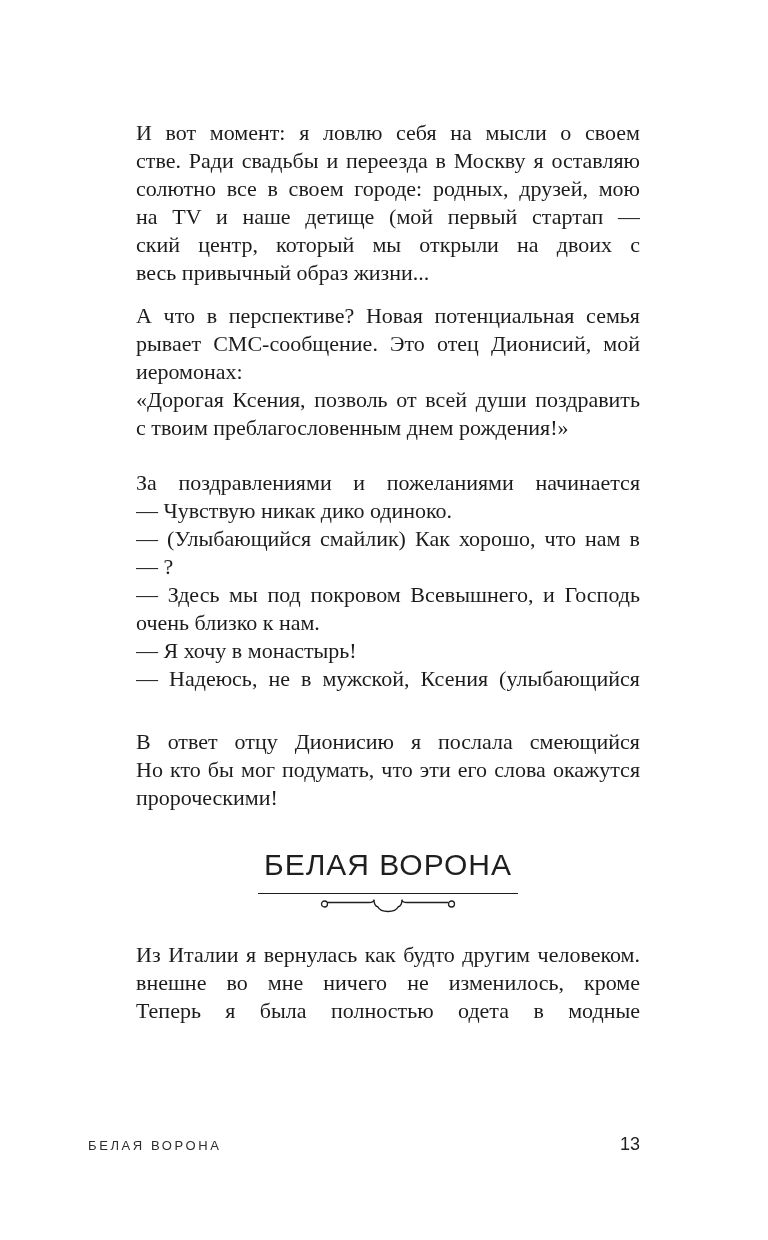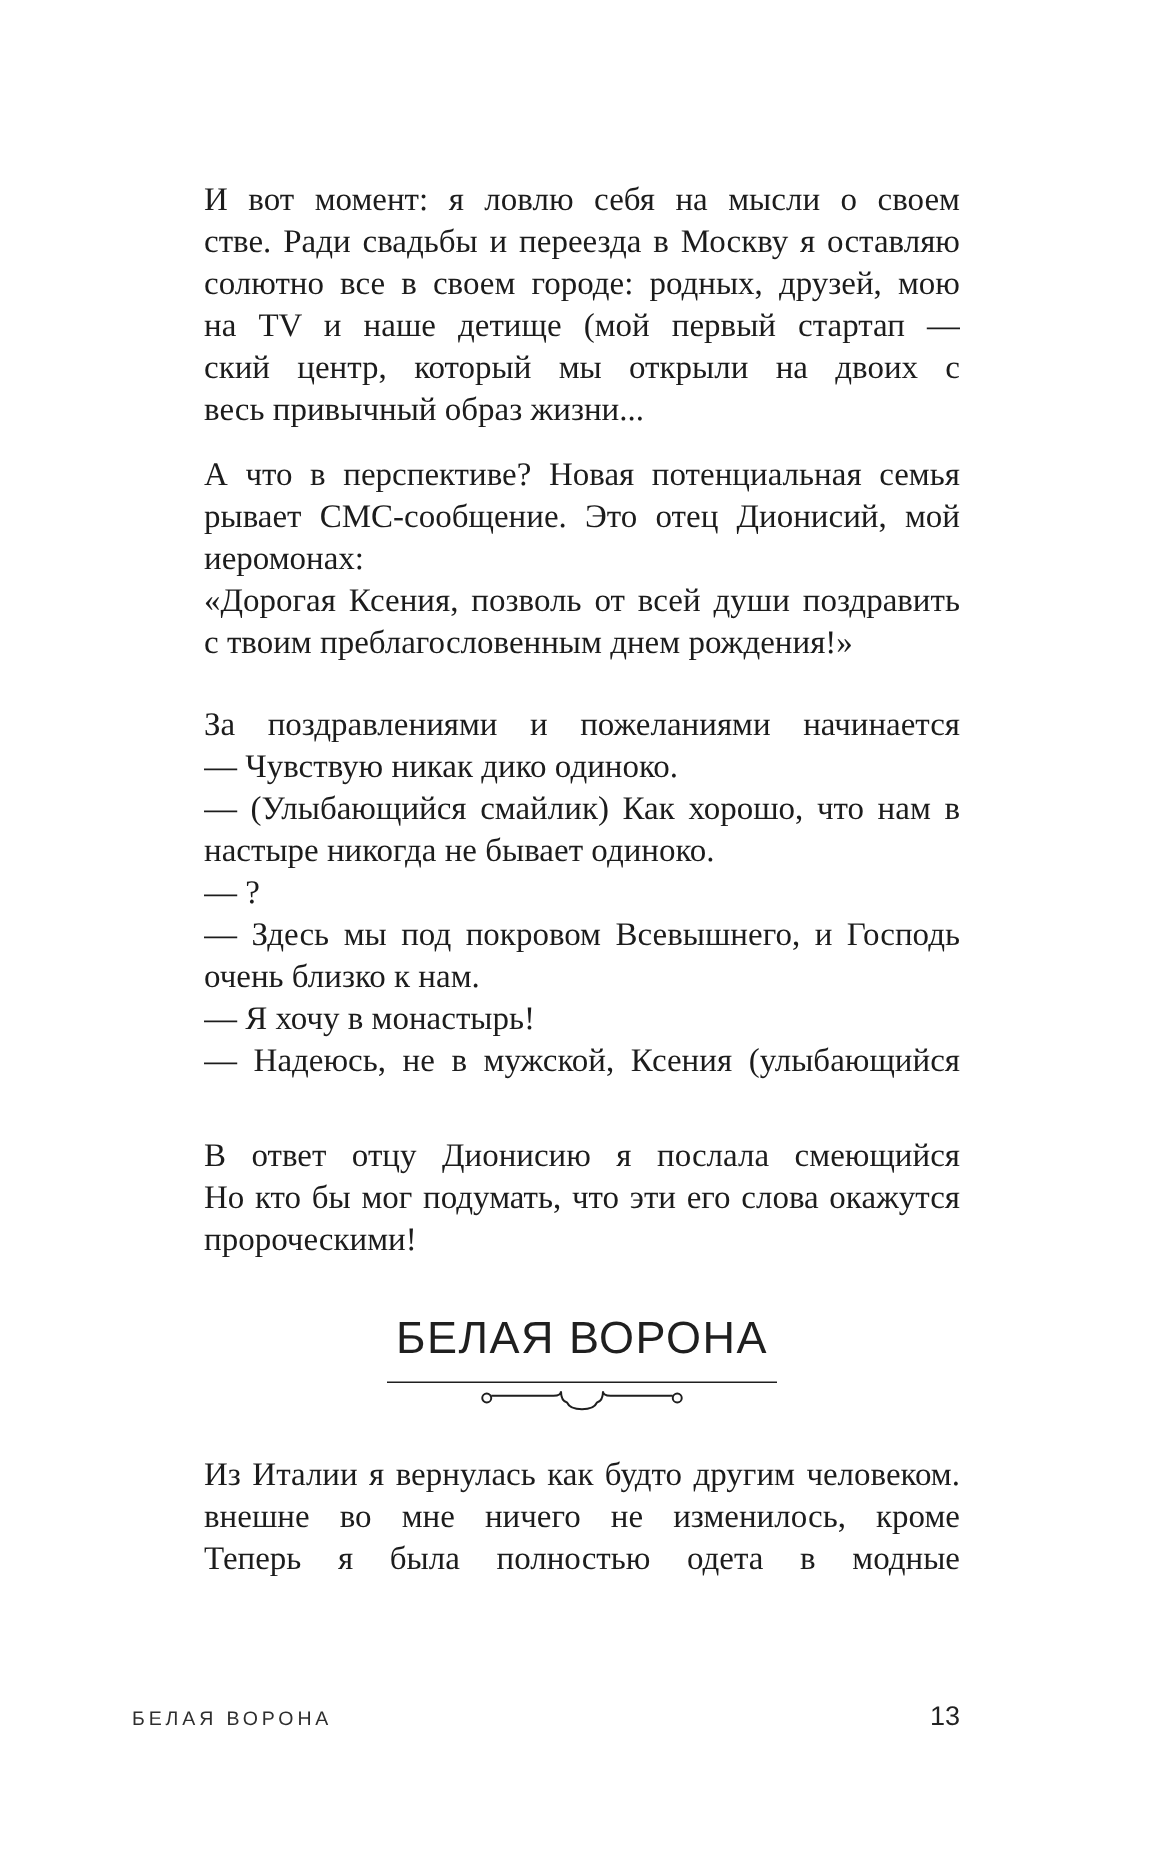--- a/index.html
+++ b/index.html
@@ -100,21 +100,20 @@
           <div class="line j">А что в перспективе? Новая потенциальная семья поче-</div>
           <div class="line j">рывает СМС-сообщение. Это отец Дионисий, мой друг,</div>
           <div class="line">иеромонах:</div>
           <div class="line j">«Дорогая Ксения, позволь от всей души поздравить тебя</div>
           <div class="line">с твоим преблагословенным днем рождения!»</div>
         </div>
         <div class="block block-dialog">
           <div class="line j">За поздравлениями и пожеланиями начинается диалог:</div>
           <div class="line">— Чувствую никак дико одиноко.</div>
           <div class="line j">— (Улыбающийся смайлик) Как хорошо, что нам в мо-</div>
-          <div class="line">настыре никогда не бывает одиноко.</div>
           <div class="line">— ?</div>
           <div class="line j">— Здесь мы под покровом Всевышнего, и Господь здесь</div>
           <div class="line">очень близко к нам.</div>
           <div class="line">— Я хочу в монастырь!</div>
           <div class="line j">— Надеюсь, не в мужской, Ксения (улыбающийся смайлик)?</div>
         </div>
         <div class="block block-paragraph">
           <div class="line j">В ответ отцу Дионисию я послала смеющийся смайлик.</div>
           <div class="line j">Но кто бы мог подумать, что эти его слова окажутся</div>
           <div class="line">пророческими!</div>

